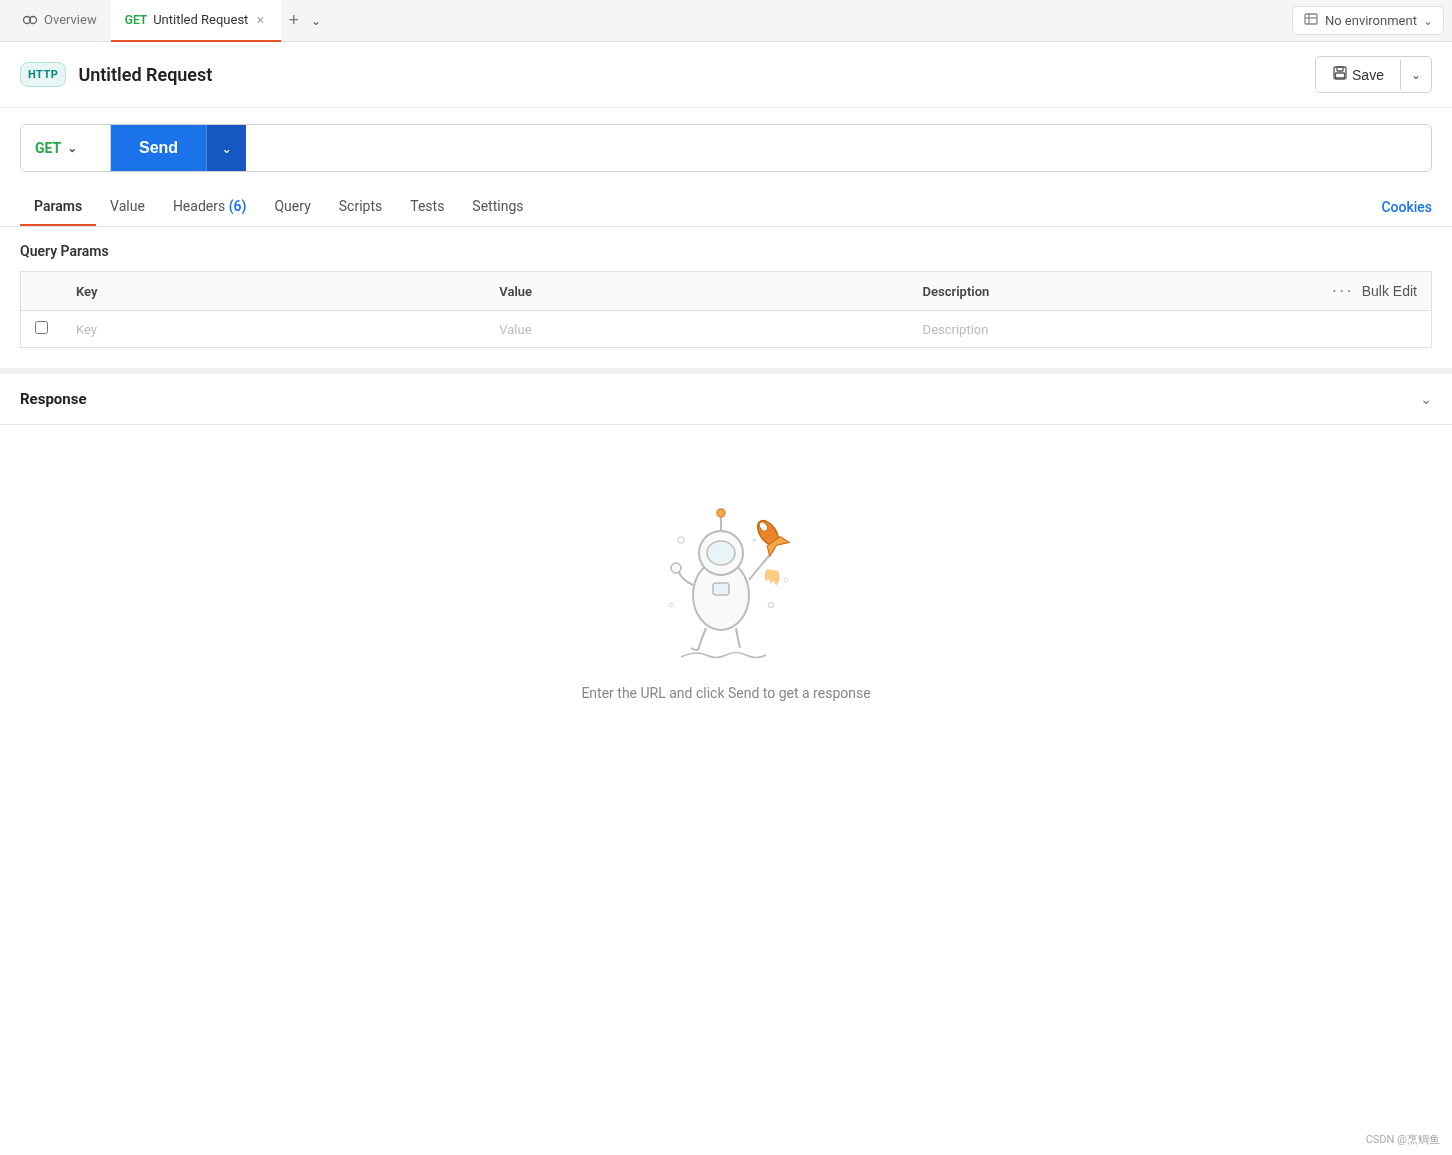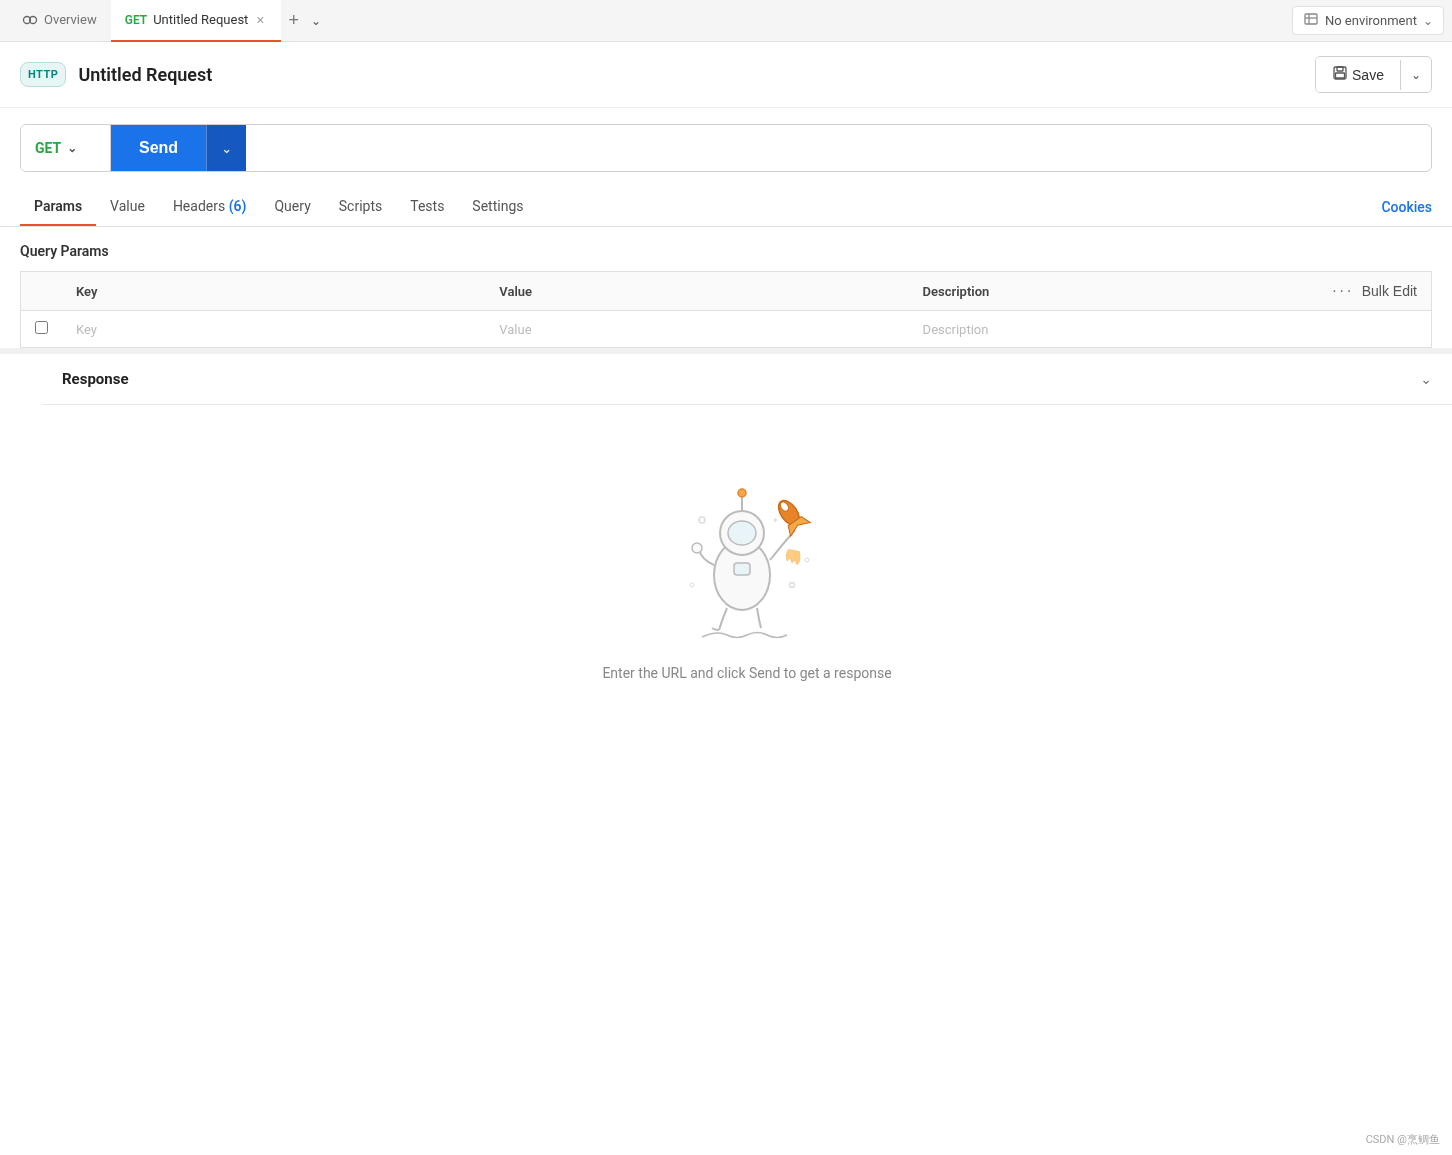--- a/index.html
+++ b/index.html
@@ -276,21 +276,21 @@
       border: none;
       cursor: pointer;
       color: #555;
       font-size: 14px;
       font-weight: 500;
     }
 
     
     .response-section {
       border-top: 6px solid #f0f0f0;
-      padding-left: 42px;
+      margin-top: 20px;
     }
     .response-header {
       display: flex;
       align-items: center;
       padding: 16px 20px;
       border-bottom: 1px solid #e8e8e8;
     }
     .response-title {
       font-size: 15px;
       font-weight: 700;

